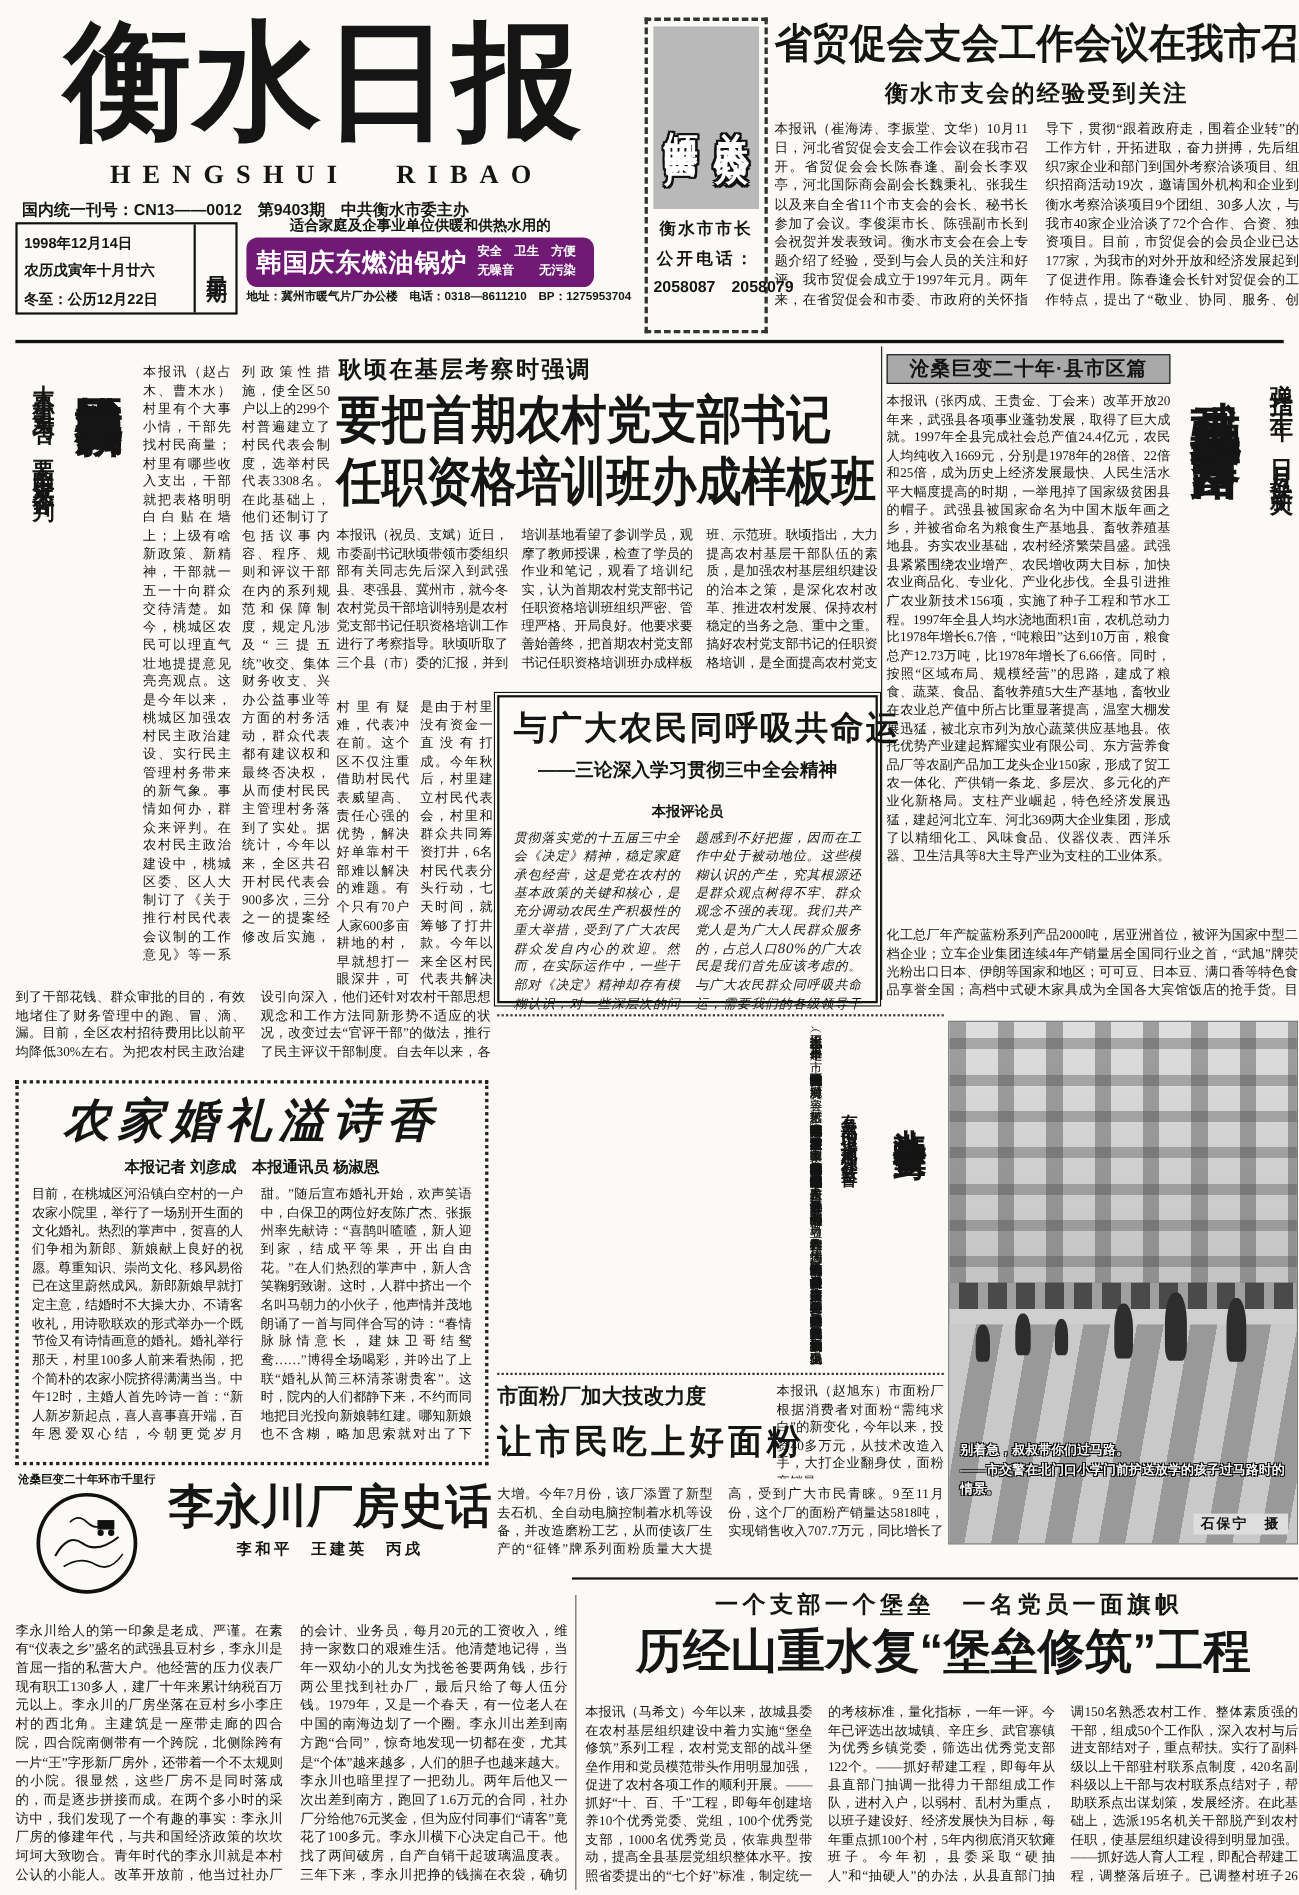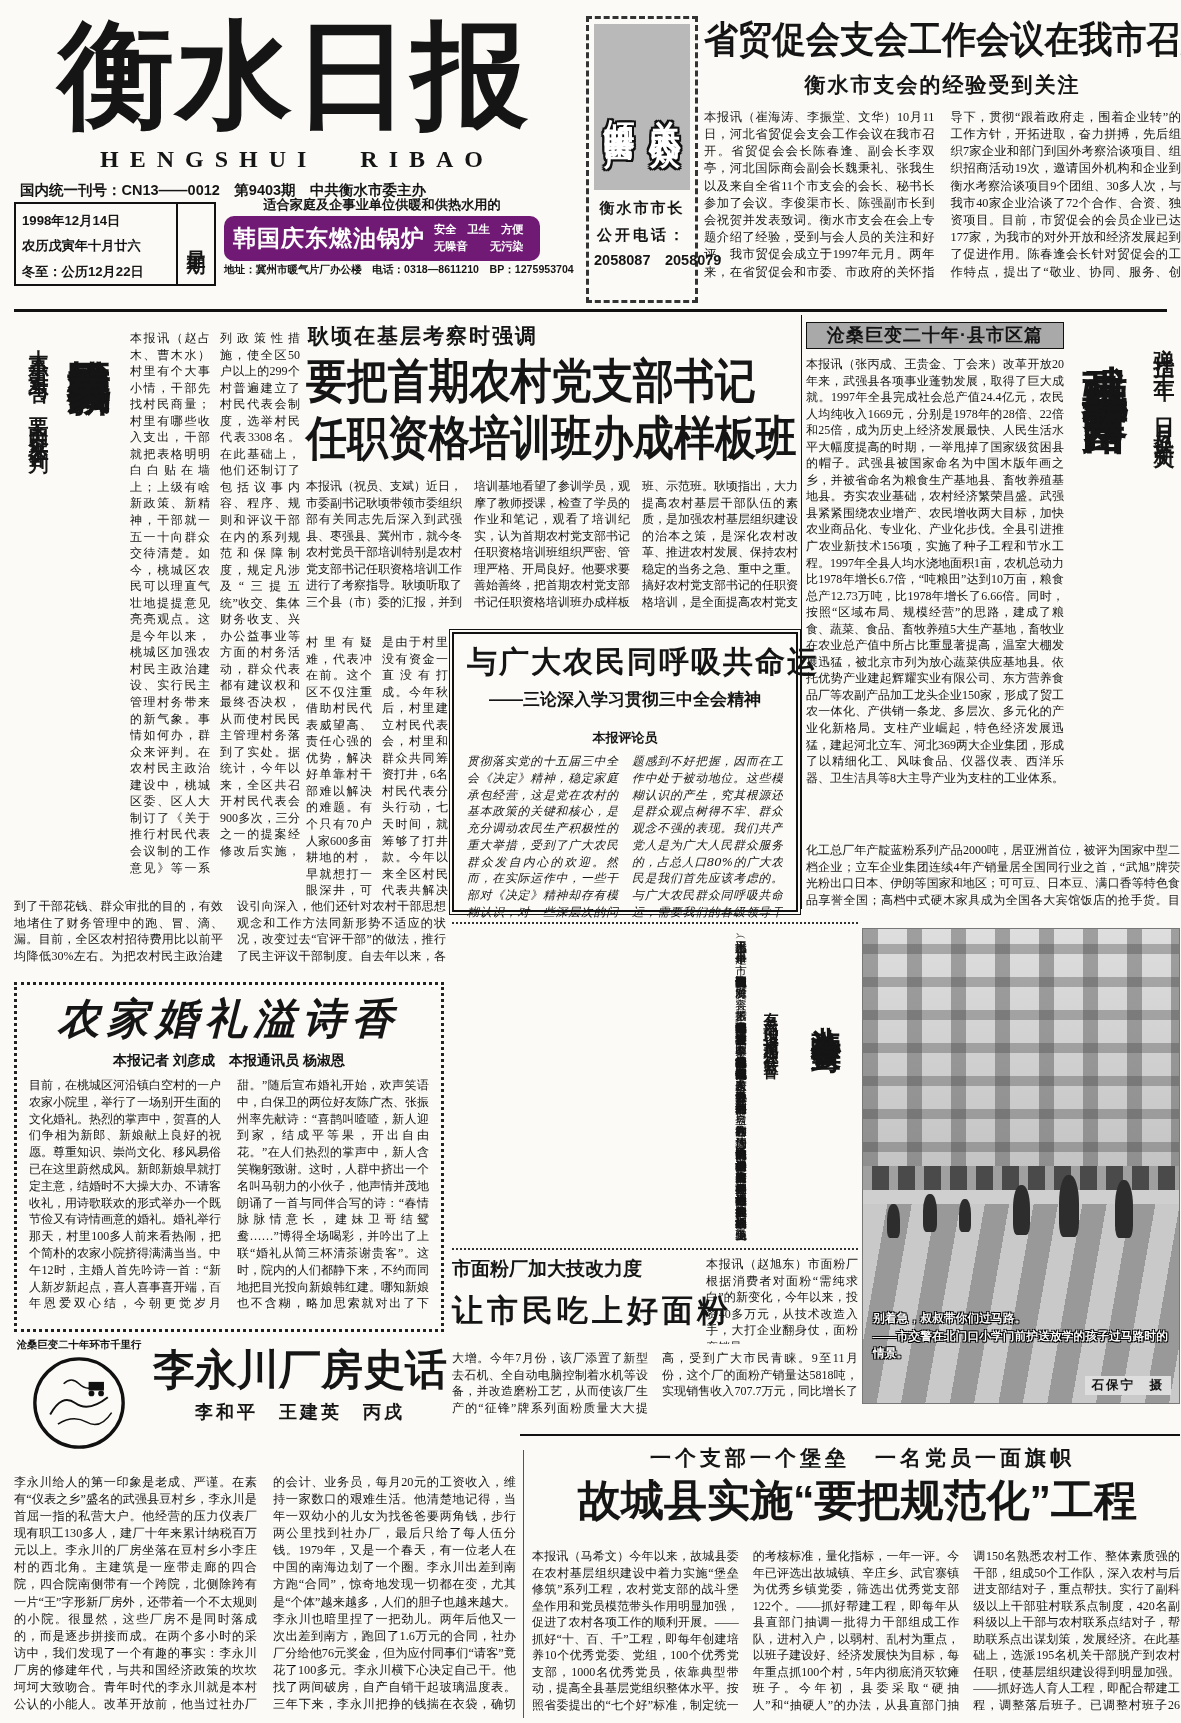--- a/index.html
+++ b/index.html
@@ -124,21 +124,21 @@
      padding:1px 7px;letter-spacing:2px;}
 
   
   #rule2{left:520px;top:1434px;width:660px;height:2px;background:#111;}
   #vline-bot{left:523px;top:1450px;width:1px;height:268px;background:#555;}
 
   #lyc-logo{left:16px;top:1338px;width:126px;}
   .logo-label{font-weight:900;font-size:10.4px;white-space:nowrap;text-align:center;}
   .logo-circle{margin:3px auto 0;width:96px;height:96px;display:block;}
   #lyc-headline{left:150px;top:1342px;width:300px;text-align:center;font-weight:900;font-size:42px;white-space:nowrap;}
-  #lyc-byline{left:150px;top:1400px;width:300px;text-align:center;font-weight:700;font-size:18px;letter-spacing:3px;}
+  #lyc-byline{left:150px;top:1400px;width:300px;text-align:center;font-weight:700;font-size:14px;letter-spacing:3px;}
   #lyc-body{left:14px;top:1474px;width:502px;height:244px;column-count:2;column-gap:16px;font-size:12.2px;line-height:1.4;}
 
   #gc-kicker{left:545px;top:1444px;width:635px;text-align:center;font-weight:900;font-size:21px;letter-spacing:4px;white-space:nowrap;}
   #gc-headline{left:535px;top:1472px;width:645px;text-align:center;font-weight:900;font-size:43px;white-space:nowrap;}
   #gc-body{left:532px;top:1548px;width:648px;height:170px;column-count:3;column-gap:14px;font-size:12px;line-height:1.38;}
 </style>
 </head>
 <body>
 
 <div class="page">
@@ -266,16 +266,16 @@
       <rect x="60" y="28" width="16" height="9" fill="#111"></rect>
       <circle cx="63" cy="40" r="3" fill="#111"></circle>
       <circle cx="73" cy="40" r="3" fill="#111"></circle>
     </svg>
   </div>
   <div class="abs sans" id="lyc-headline">李永川厂房史话</div>
   <div class="abs sans" id="lyc-byline">李和平　王建英　丙戌</div>
   <div class="abs just hide" id="lyc-body">李永川给人的第一印象是老成、严谨。在素有“仪表之乡”盛名的武强县豆村乡，李永川是首屈一指的私营大户。他经营的压力仪表厂现有职工130多人，建厂十年来累计纳税百万元以上。李永川的厂房坐落在豆村乡小李庄村的西北角。主建筑是一座带走廊的四合院，四合院南侧带有一个跨院，北侧除跨有一片“王”字形新厂房外，还带着一个不太规则的小院。很显然，这些厂房不是同时落成的，而是逐步拼接而成。在两个多小时的采访中，我们发现了一个有趣的事实：李永川厂房的修建年代，与共和国经济政策的坎坎坷坷大致吻合。青年时代的李永川就是本村公认的小能人。改革开放前，他当过社办厂的会计、业务员，每月20元的工资收入，维持一家数口的艰难生活。他清楚地记得，当年一双幼小的儿女为找爸爸要两角钱，步行两公里找到社办厂，最后只给了每人伍分钱。1979年，又是一个春天，有一位老人在中国的南海边划了一个圈。李永川出差到南方跑“合同”，惊奇地发现一切都在变，尤其是“个体”越来越多，人们的胆子也越来越大。李永川也暗里捏了一把劲儿。两年后他又一次出差到南方，跑回了1.6万元的合同，社办厂分给他76元奖金，但为应付同事们“请客”竟花了100多元。李永川横下心决定自己干。他找了两间破房，自产自销干起玻璃温度表。三年下来，李永川把挣的钱揣在衣袋，确切感到心里有了底。1988年，李永川建起了压力仪表厂。建厂那年下半年，国家开始紧缩银根，资金十分吃紧。李永川说1989年春节躲年终讨债的挤满了屋，东挪西借了120块钱，总算渡过了难关。历经山重水复，1992年又是一个春天，中共十四大召开前后，李永川的厂房开始突破10万元。1997年，中央关于发展私营经济的政策越来越明朗了，压在李永川心头的“包袱”也越来越轻。他又建起了北跨院，还耗资二三十万元建起了豪宅。采访李永川使我们深深感到，国家政策的稳定与否，关系着私营企业的兴衰。党的十五大已给广大农民吃了“定心丸”。我们相信，李永川的未来会更加美好！</div>
 
   <div class="abs sans" id="gc-kicker">一个支部一个堡垒　一名党员一面旗帜</div>
-  <div class="abs sans" id="gc-headline">故城县实施“要把规范化”工程</div>
+  <div class="abs sans" id="gc-headline">历经山重水复“堡垒修筑”工程</div>
   <div class="abs just hide" id="gc-body">本报讯（马希文）今年以来，故城县委在农村基层组织建设中着力实施“堡垒修筑”系列工程，农村党支部的战斗堡垒作用和党员模范带头作用明显加强，促进了农村各项工作的顺利开展。——抓好“十、百、千”工程，即每年创建培养10个优秀党委、党组，100个优秀党支部，1000名优秀党员，依靠典型带动，提高全县基层党组织整体水平。按照省委提出的“七个好”标准，制定统一的考核标准，量化指标，一年一评。今年已评选出故城镇、辛庄乡、武官寨镇为优秀乡镇党委，筛选出优秀党支部122个。——抓好帮建工程，即每年从县直部门抽调一批得力干部组成工作队，进村入户，以弱村、乱村为重点，以班子建设好、经济发展快为目标，每年重点抓100个村，5年内彻底消灭软瘫班子。今年初，县委采取“硬抽人”和“抽硬人”的办法，从县直部门抽调150名熟悉农村工作、整体素质强的干部，组成50个工作队，深入农村与后进支部结对子，重点帮扶。实行了副科级以上干部驻村联系点制度，420名副科级以上干部与农村联系点结对子，帮助联系点出谋划策，发展经济。在此基础上，选派195名机关干部脱产到农村任职，使基层组织建设得到明显加强。——抓好选人育人工程，即配合帮建工程，调整落后班子。已调整村班子26个、支部书记21人、支委50人。通过推荐选举，把政治素质强、群众基础好、具有带领群众致富能力的中青年人才选拔到支部书记岗位上，充实到村班子中，改善和提高班子成员的素质结构和整体水平。利用县乡党校举办培训班9期，对538个农村支部书记及其他村干部进行公仆意识、民主意识和市场经济知识教育。同时，对100名农村支部书记进行了任职资格培训，对40名农村支部书记进行了学历培训，对2200多名农村党员干部进行了专业技术培训，为农村基层组织建设打下了良好的人才基础。</div>
 
 </div>
 
 </body></html>

